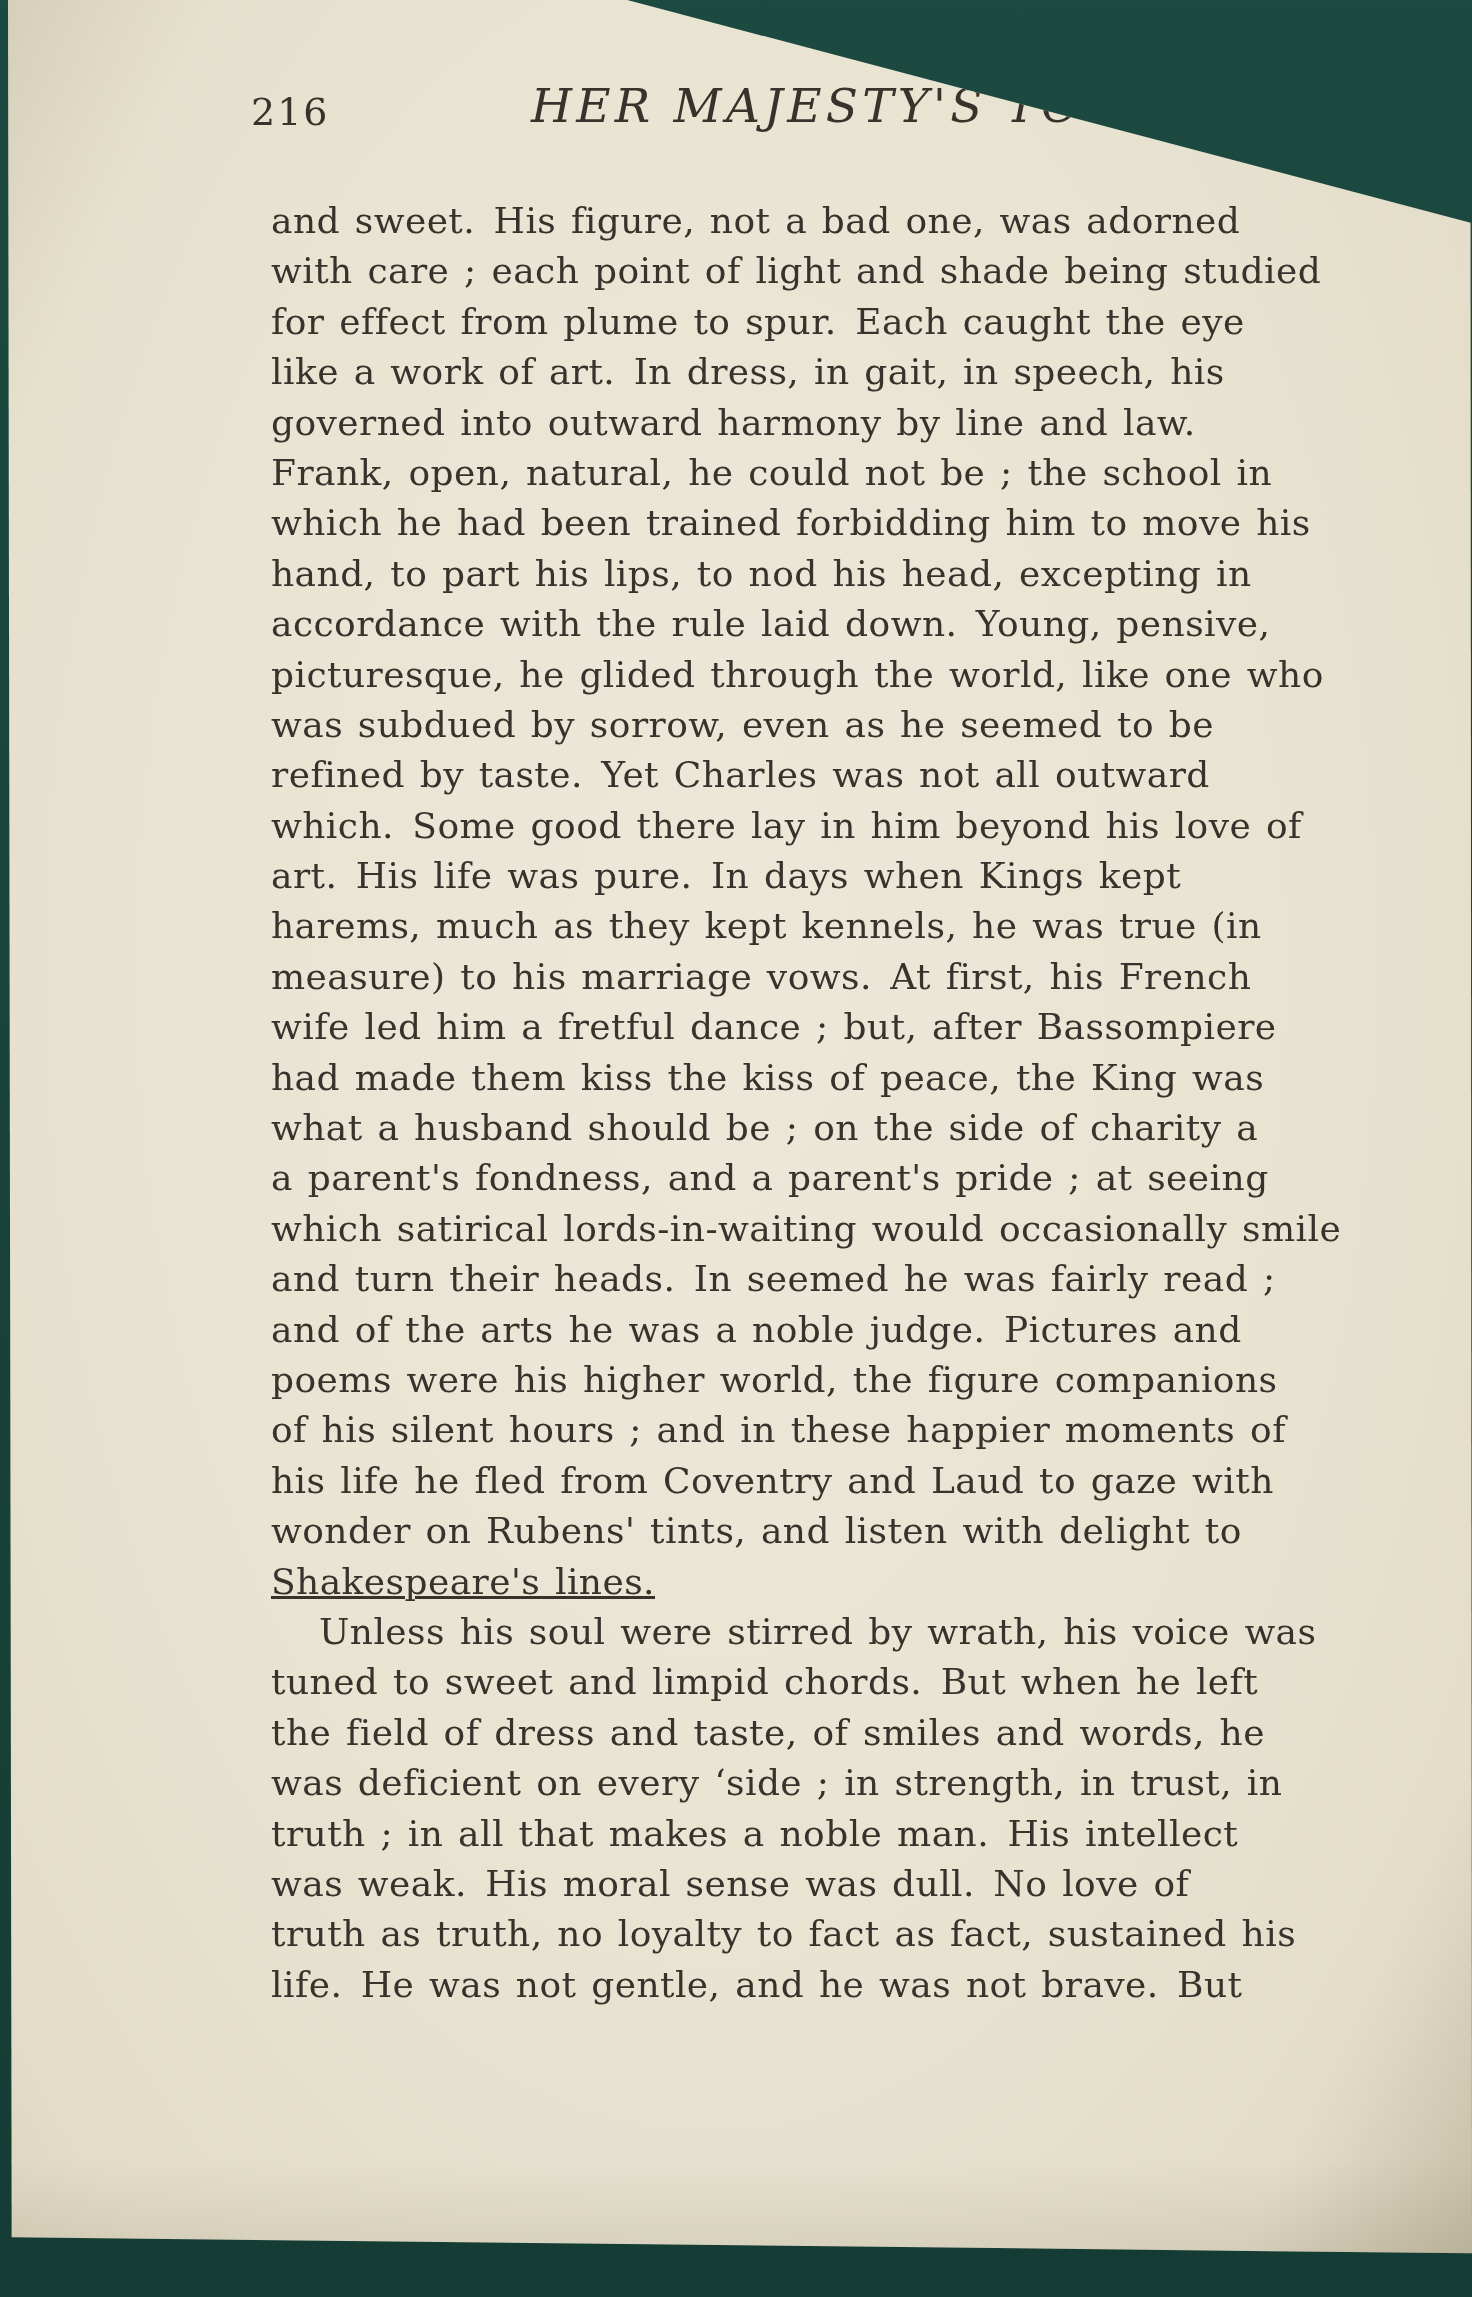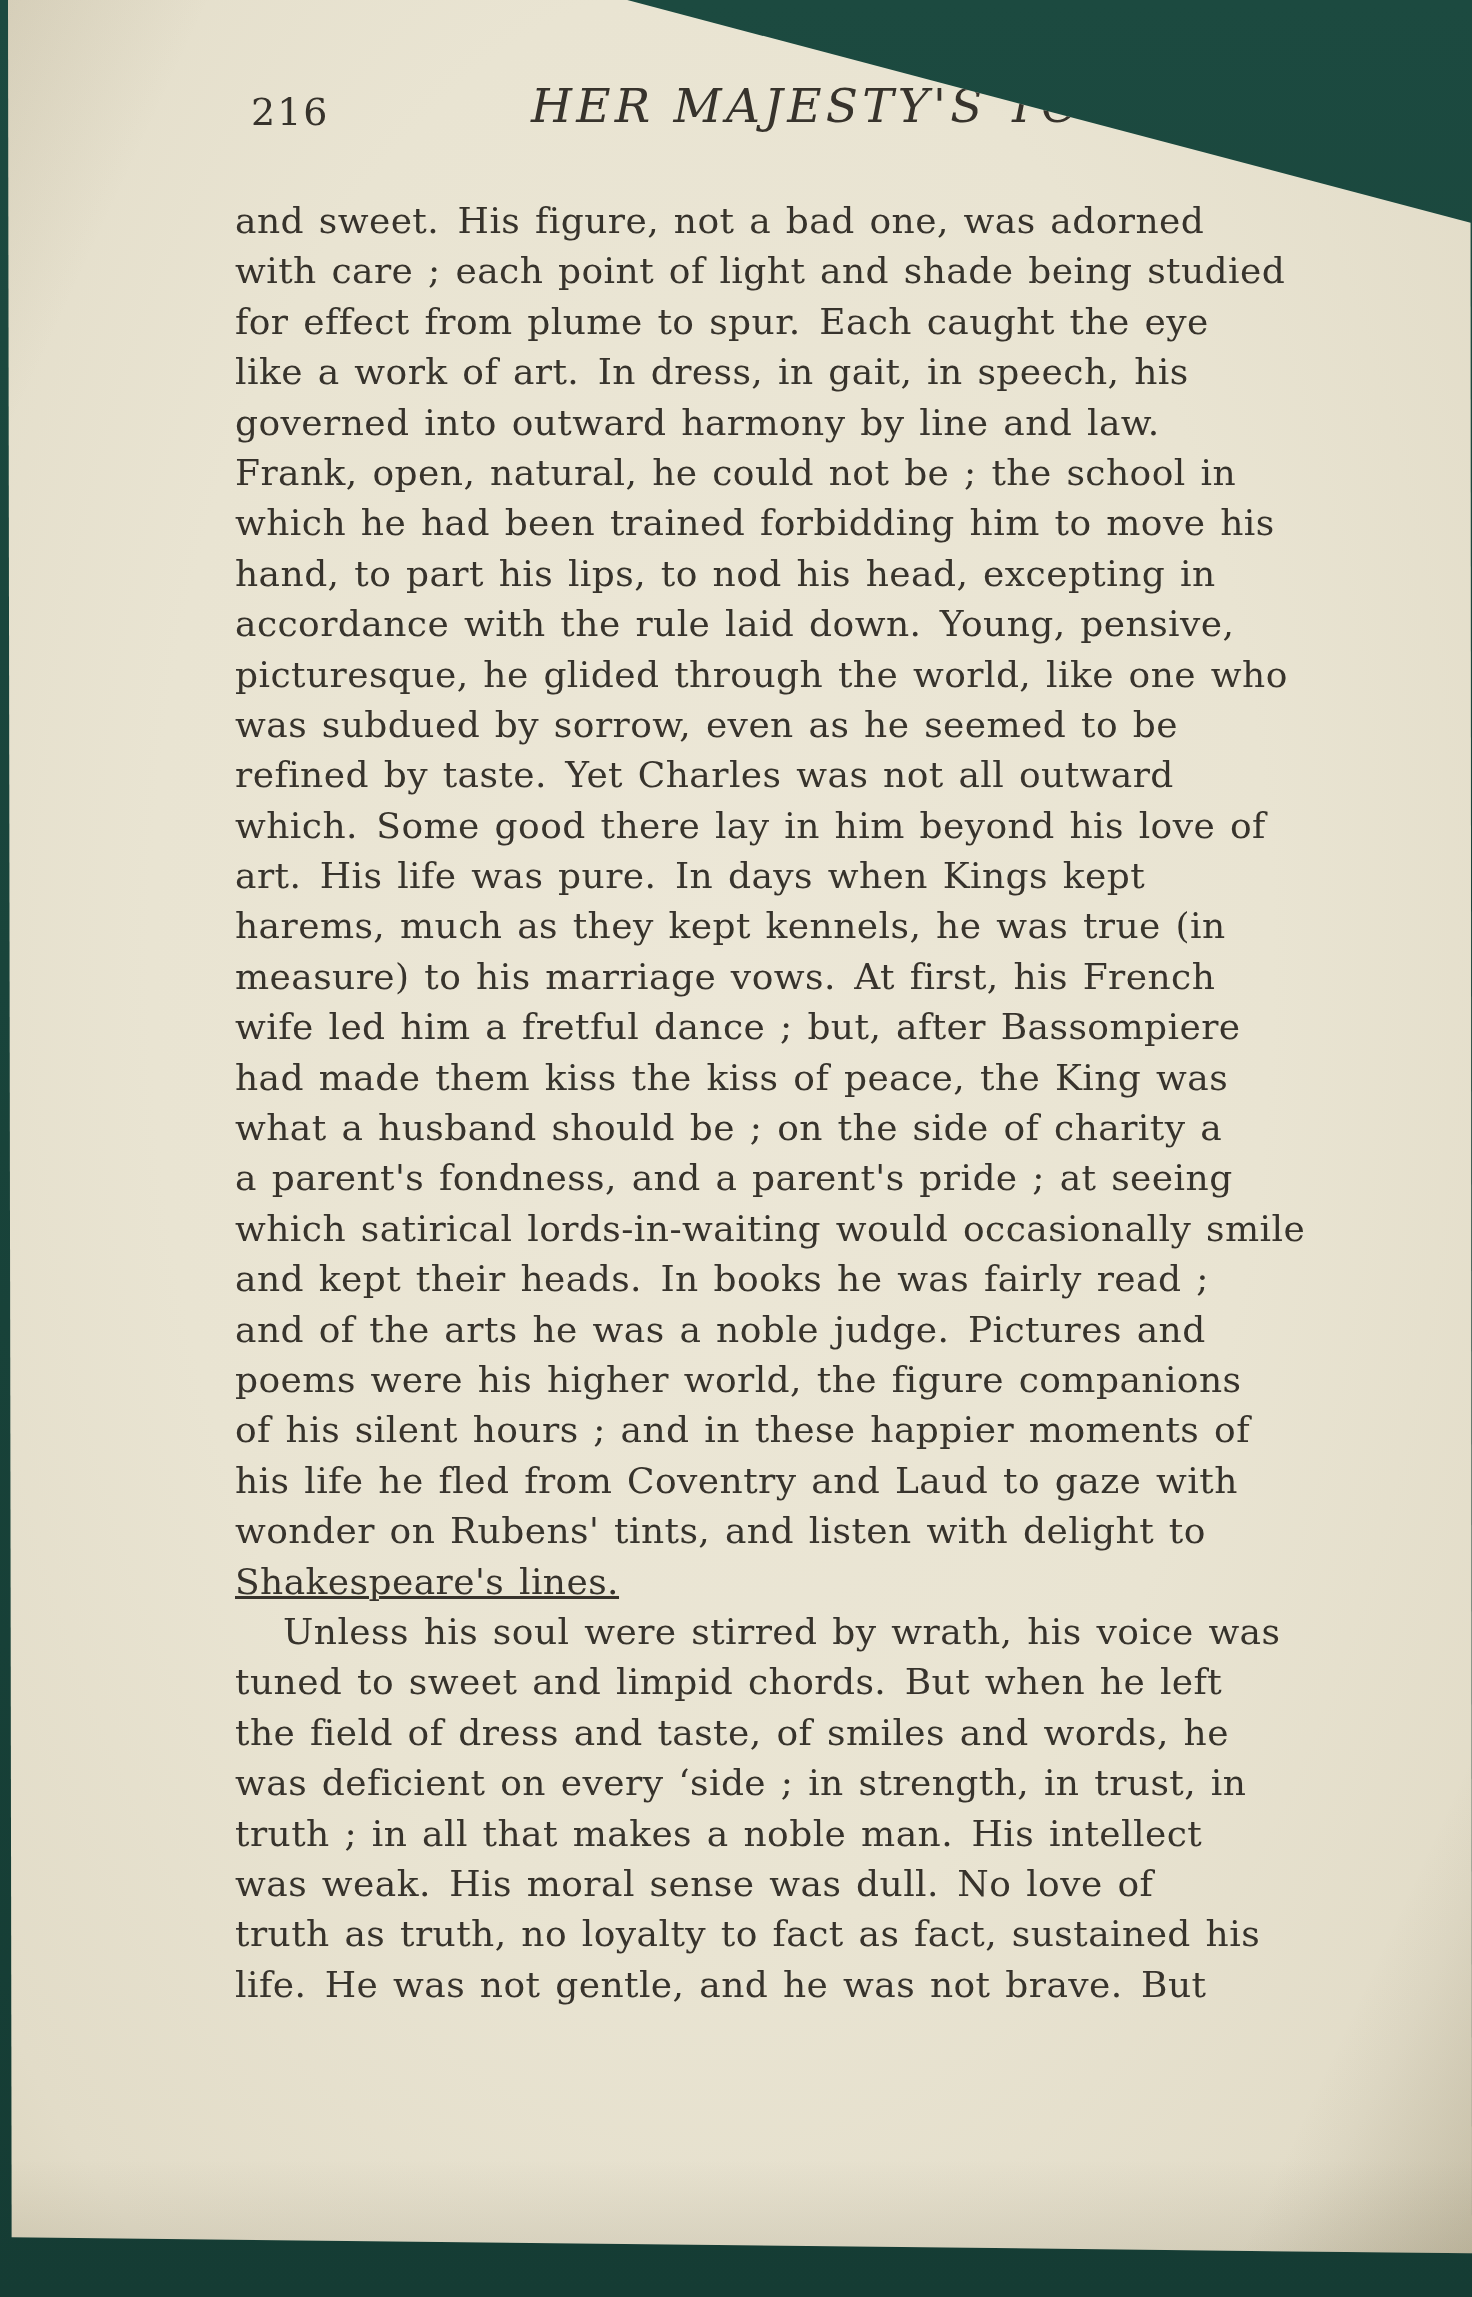--- a/index.html
+++ b/index.html
@@ -80,20 +80,21 @@
     letter-spacing: 0.012em;
     word-spacing: 0.08em;
   }
   .line {
     height: 50.4px;
     line-height: 50.4px;
     overflow: hidden;
     text-align: justify;
     text-align-last: justify;
     white-space: nowrap;
+    margin-left: 36px;
   }
   
   .line::after {
     content: "";
     display: inline-block;
     width: 100%;
     height: 0;
   }
   .line-plain {
     text-align: left;
@@ -131,21 +132,21 @@
           <div class="line">refined by taste. Yet Charles was not all outward</div>
           <div class="line">which. Some good there lay in him beyond his love of</div>
           <div class="line">art. His life was pure. In days when Kings kept</div>
           <div class="line">harems, much as they kept kennels, he was true (in</div>
           <div class="line">measure) to his marriage vows. At first, his French</div>
           <div class="line">wife led him a fretful dance ; but, after Bassompiere</div>
           <div class="line">had made them kiss the kiss of peace, the King was</div>
           <div class="line">what a husband should be ; on the side of charity a</div>
           <div class="line">a parent's fondness, and a parent's pride ; at seeing</div>
           <div class="line">which satirical lords-in-waiting would occasionally smile</div>
-          <div class="line">and kept their heads. In books he was fairly read ;</div>
+          <div class="line">and turn their heads. In seemed he was fairly read ;</div>
           <div class="line">and of the arts he was a noble judge. Pictures and</div>
           <div class="line">poems were his higher world, the figure companions</div>
           <div class="line">of his silent hours ; and in these happier moments of</div>
           <div class="line">his life he fled from Coventry and Laud to gaze with</div>
           <div class="line">wonder on Rubens' tints, and listen with delight to</div>
           <div class="line line-plain">Shakespeare's lines.</div>
         </div>
         <div>
           <div class="line line-indent">Unless his soul were stirred by wrath, his voice was</div>
           <div class="line">tuned to sweet and limpid chords. But when he left</div>

